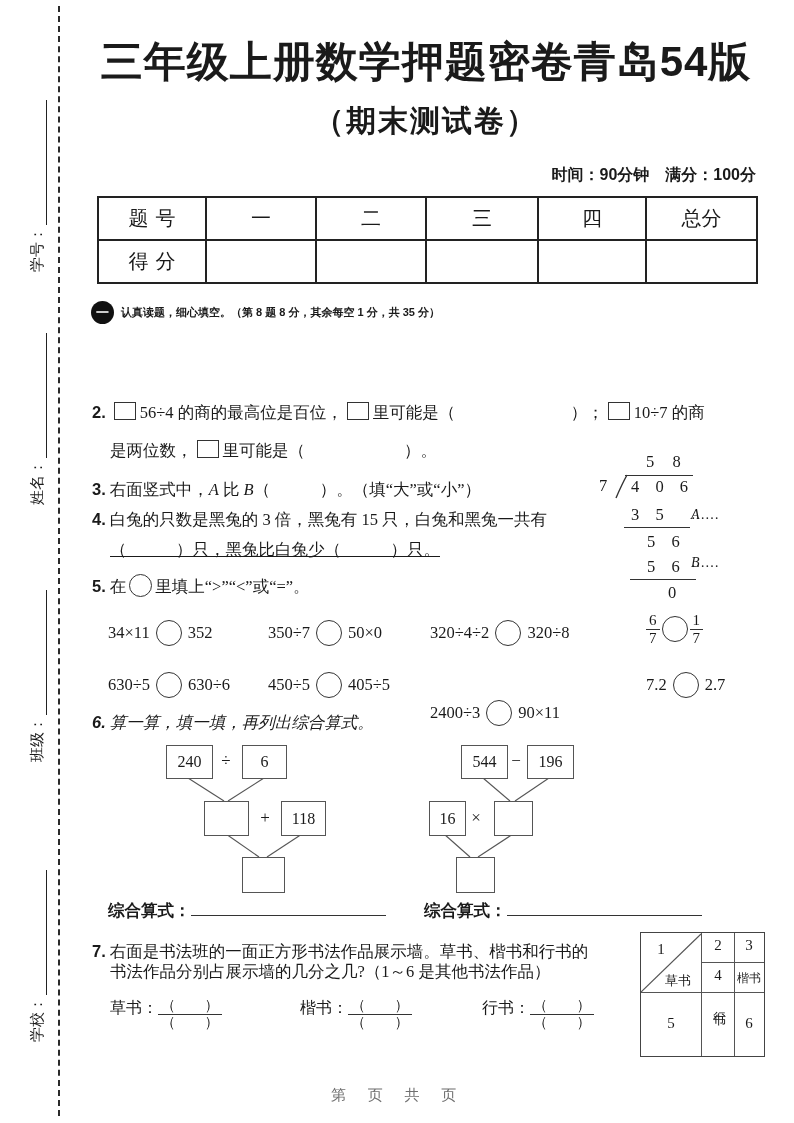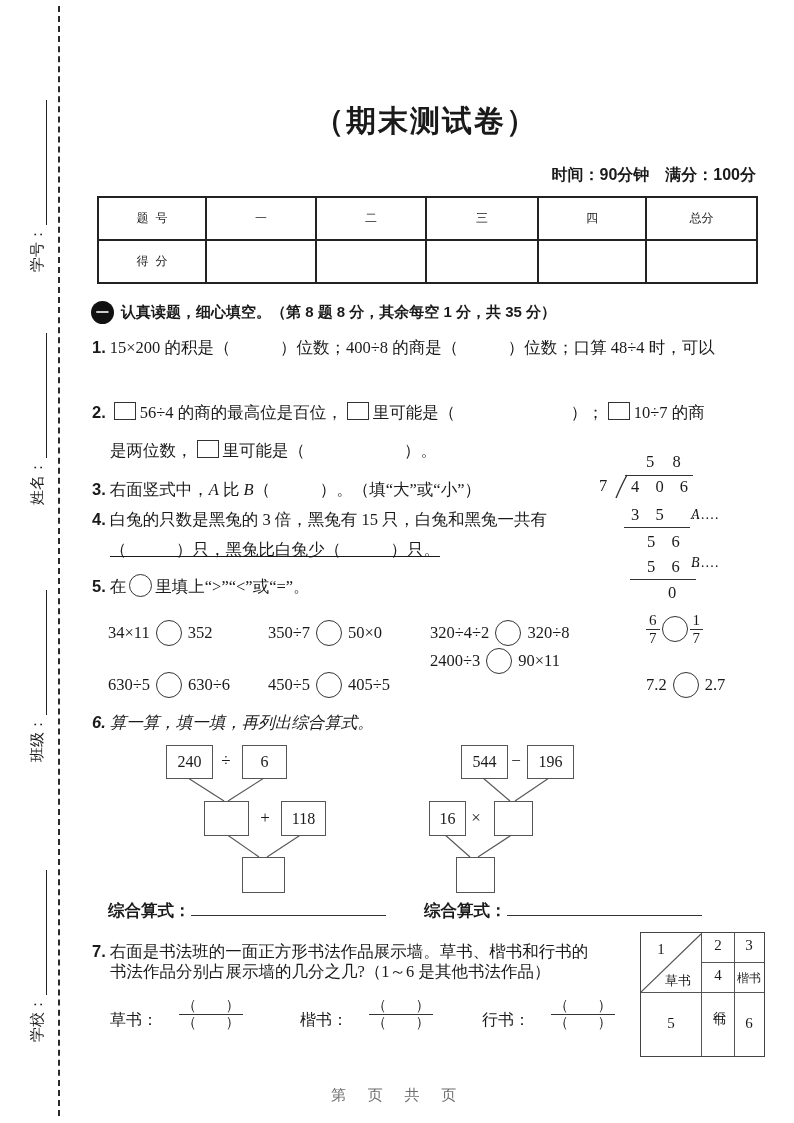--- a/index.html
+++ b/index.html
@@ -14,28 +14,28 @@
               display:flex;align-items:flex-end;font-size:15px;white-space:nowrap;}
   .fill-line{display:inline-block;width:125px;height:17px;border-bottom:1.5px solid #222;margin-left:2px;}
 
   
   .title{left:90px;top:34px;width:672px;text-align:center;font-size:42px;font-weight:bold;letter-spacing:1px;}
   .subtitle{left:90px;top:101px;width:672px;text-align:center;font-size:30px;font-weight:bold;letter-spacing:2px;}
   .exam-info{right:38px;top:165px;font-size:16px;font-weight:bold;}
 
   
   .score-table{left:97px;top:196px;border-collapse:collapse;table-layout:fixed;}
-  .score-table td{border:2px solid #222;text-align:center;font-size:12px;height:41px;padding:0;}
+  .score-table td{border:2px solid #222;text-align:center;font-size:20px;height:41px;padding:0;}
   .lbl-cell{letter-spacing:7px;text-indent:7px;}
 
   
   .sec-head{left:91px;top:301px;display:flex;align-items:center;gap:7px;}
   .marker-icon{width:23px;height:23px;border-radius:50%;background:#111;color:#fff;display:flex;
                align-items:center;justify-content:center;font-size:13px;font-weight:bold;flex:0 0 auto;}
-  .sec-title{font-size:15px;font-weight:bold;}
+  .sec-title{font-size:11px;font-weight:bold;}
 
   .qline{font-size:16.5px;white-space:nowrap;}
   .qnum{font-family:"Liberation Sans","DejaVu Sans",sans-serif;font-weight:bold;margin-right:4px;}
   .sq{display:inline-block;width:20px;height:16px;border:1.2px solid #333;vertical-align:-2px;margin:0 4px;}
   .varl{font-style:italic;font-family:"Liberation Serif",serif;}
 
   
   .ldiv{left:596px;top:444px;width:150px;height:150px;font-size:16.5px;margin-top:8px;}
   .ldiv span{position:absolute;white-space:nowrap;}
   .dline{position:absolute;border-top:1.3px solid #333;}
@@ -48,21 +48,21 @@
   .vfrac .fnum{border-bottom:1.2px solid #333;padding:0 3px;}
 
   
   .dbox{position:absolute;border:1.2px solid #555;display:flex;align-items:center;justify-content:center;
         font-size:16px;background:#fff;}
   .dop{position:absolute;font-size:17px;width:20px;text-align:center;}
   .expr{position:absolute;font-size:16.5px;font-weight:bold;white-space:nowrap;}
   .expr .uline{display:inline-block;width:195px;height:17px;border-bottom:1.3px solid #333;}
 
   
-  .ans{position:absolute;font-size:16px;display:flex;align-items:flex-end;gap:21px;}
+  .ans{position:absolute;font-size:16px;display:flex;align-items:flex-start;}
   .ans .vfrac{font-size:14.5px;}
 
   
   .wall{left:640px;top:932px;width:123px;height:123px;border:1.5px solid #444;font-size:15px;}
   .wline{position:absolute;background:#555;}
   .wlab{position:absolute;text-align:center;}
   .wlab-v{position:absolute;writing-mode:vertical-rl;letter-spacing:1px;}
 
   .footer{left:90px;top:1086px;width:616px;text-align:center;font-size:15px;color:#6f6f6f;letter-spacing:9px;}
   svg{position:absolute;pointer-events:none;}
@@ -84,20 +84,21 @@
   </div>
   <div class="side-field" style="left:-59px;top:656px;">
     <span>班级：</span>
     <span class="fill-line"></span>
   </div>
   <div class="side-field" style="left:-59px;top:936px;">
     <span>学校：</span>
     <span class="fill-line"></span>
   </div>
 
+  <div class="abs title sans">三年级上册数学押题密卷青岛54版</div>
   <div class="abs subtitle sans">（期末测试卷）</div>
   <div class="abs exam-info sans">时间：90分钟　满分：100分</div>
 
   <table class="score-table abs">
     <tbody>
         <tr>
       <td style="width:106px" class="lbl-cell">题号</td>
       <td style="width:108px">一</td>
       <td style="width:108px">二</td>
       <td style="width:110px">三</td>
@@ -113,23 +114,20 @@
       <td></td>
     </tr>
   </tbody>
     </table>
 
   <div class="abs sec-head">
     <span class="marker-icon sans">一</span>
     <span class="sec-title sans">认真读题，细心填空。（第 8 题 8 分，其余每空 1 分，共 35 分）</span>
   </div>
 
-  <div class="abs qline" style="left:92px;top:337px;">
-    <span class="qnum">1.</span><span>15×200 的积是（　　　）位数；400÷8 的商是（　　　）位数；口算 48÷4 时，可以</span>
-  </div>
 
   <div class="abs qline" style="left:92px;top:402px;">
     <span class="qnum">2.</span><span class="sq"></span><span>56÷4 的商的最高位是百位，</span><span class="sq"></span><span>里可能是（　　　　　　　）；</span><span class="sq"></span><span>10÷7 的商</span>
   </div>
   <div class="abs qline" style="left:110px;top:440px;">
     <span>是两位数，</span><span class="sq"></span><span>里可能是（　　　　　　）。</span>
   </div>
 
   <div class="abs qline" style="left:92px;top:479px;">
     <span class="qnum">3.</span><span>右面竖式中，</span><span class="varl">A</span><span> 比 </span><span class="varl">B</span><span>（　　　）。（填“大”或“小”）</span>
@@ -200,21 +198,21 @@
   <div class="cmp" style="left:108px;top:672px;">
     <span>630÷5</span>
       <span class="circ"></span>
       <span>630÷6</span>
   </div>
   <div class="cmp" style="left:268px;top:672px;">
     <span>450÷5</span>
       <span class="circ"></span>
       <span>405÷5</span>
   </div>
-  <div class="cmp" style="left:430px;top:648px;">
+  <div class="cmp" style="left:430px;top:700px;">
     <span>2400÷3</span>
       <span class="circ"></span>
       <span>90×11</span>
   </div>
   <div class="cmp" style="left:646px;top:672px;">
     <span>7.2</span>
       <span class="circ"></span>
       <span>2.7</span>
   </div>
 

